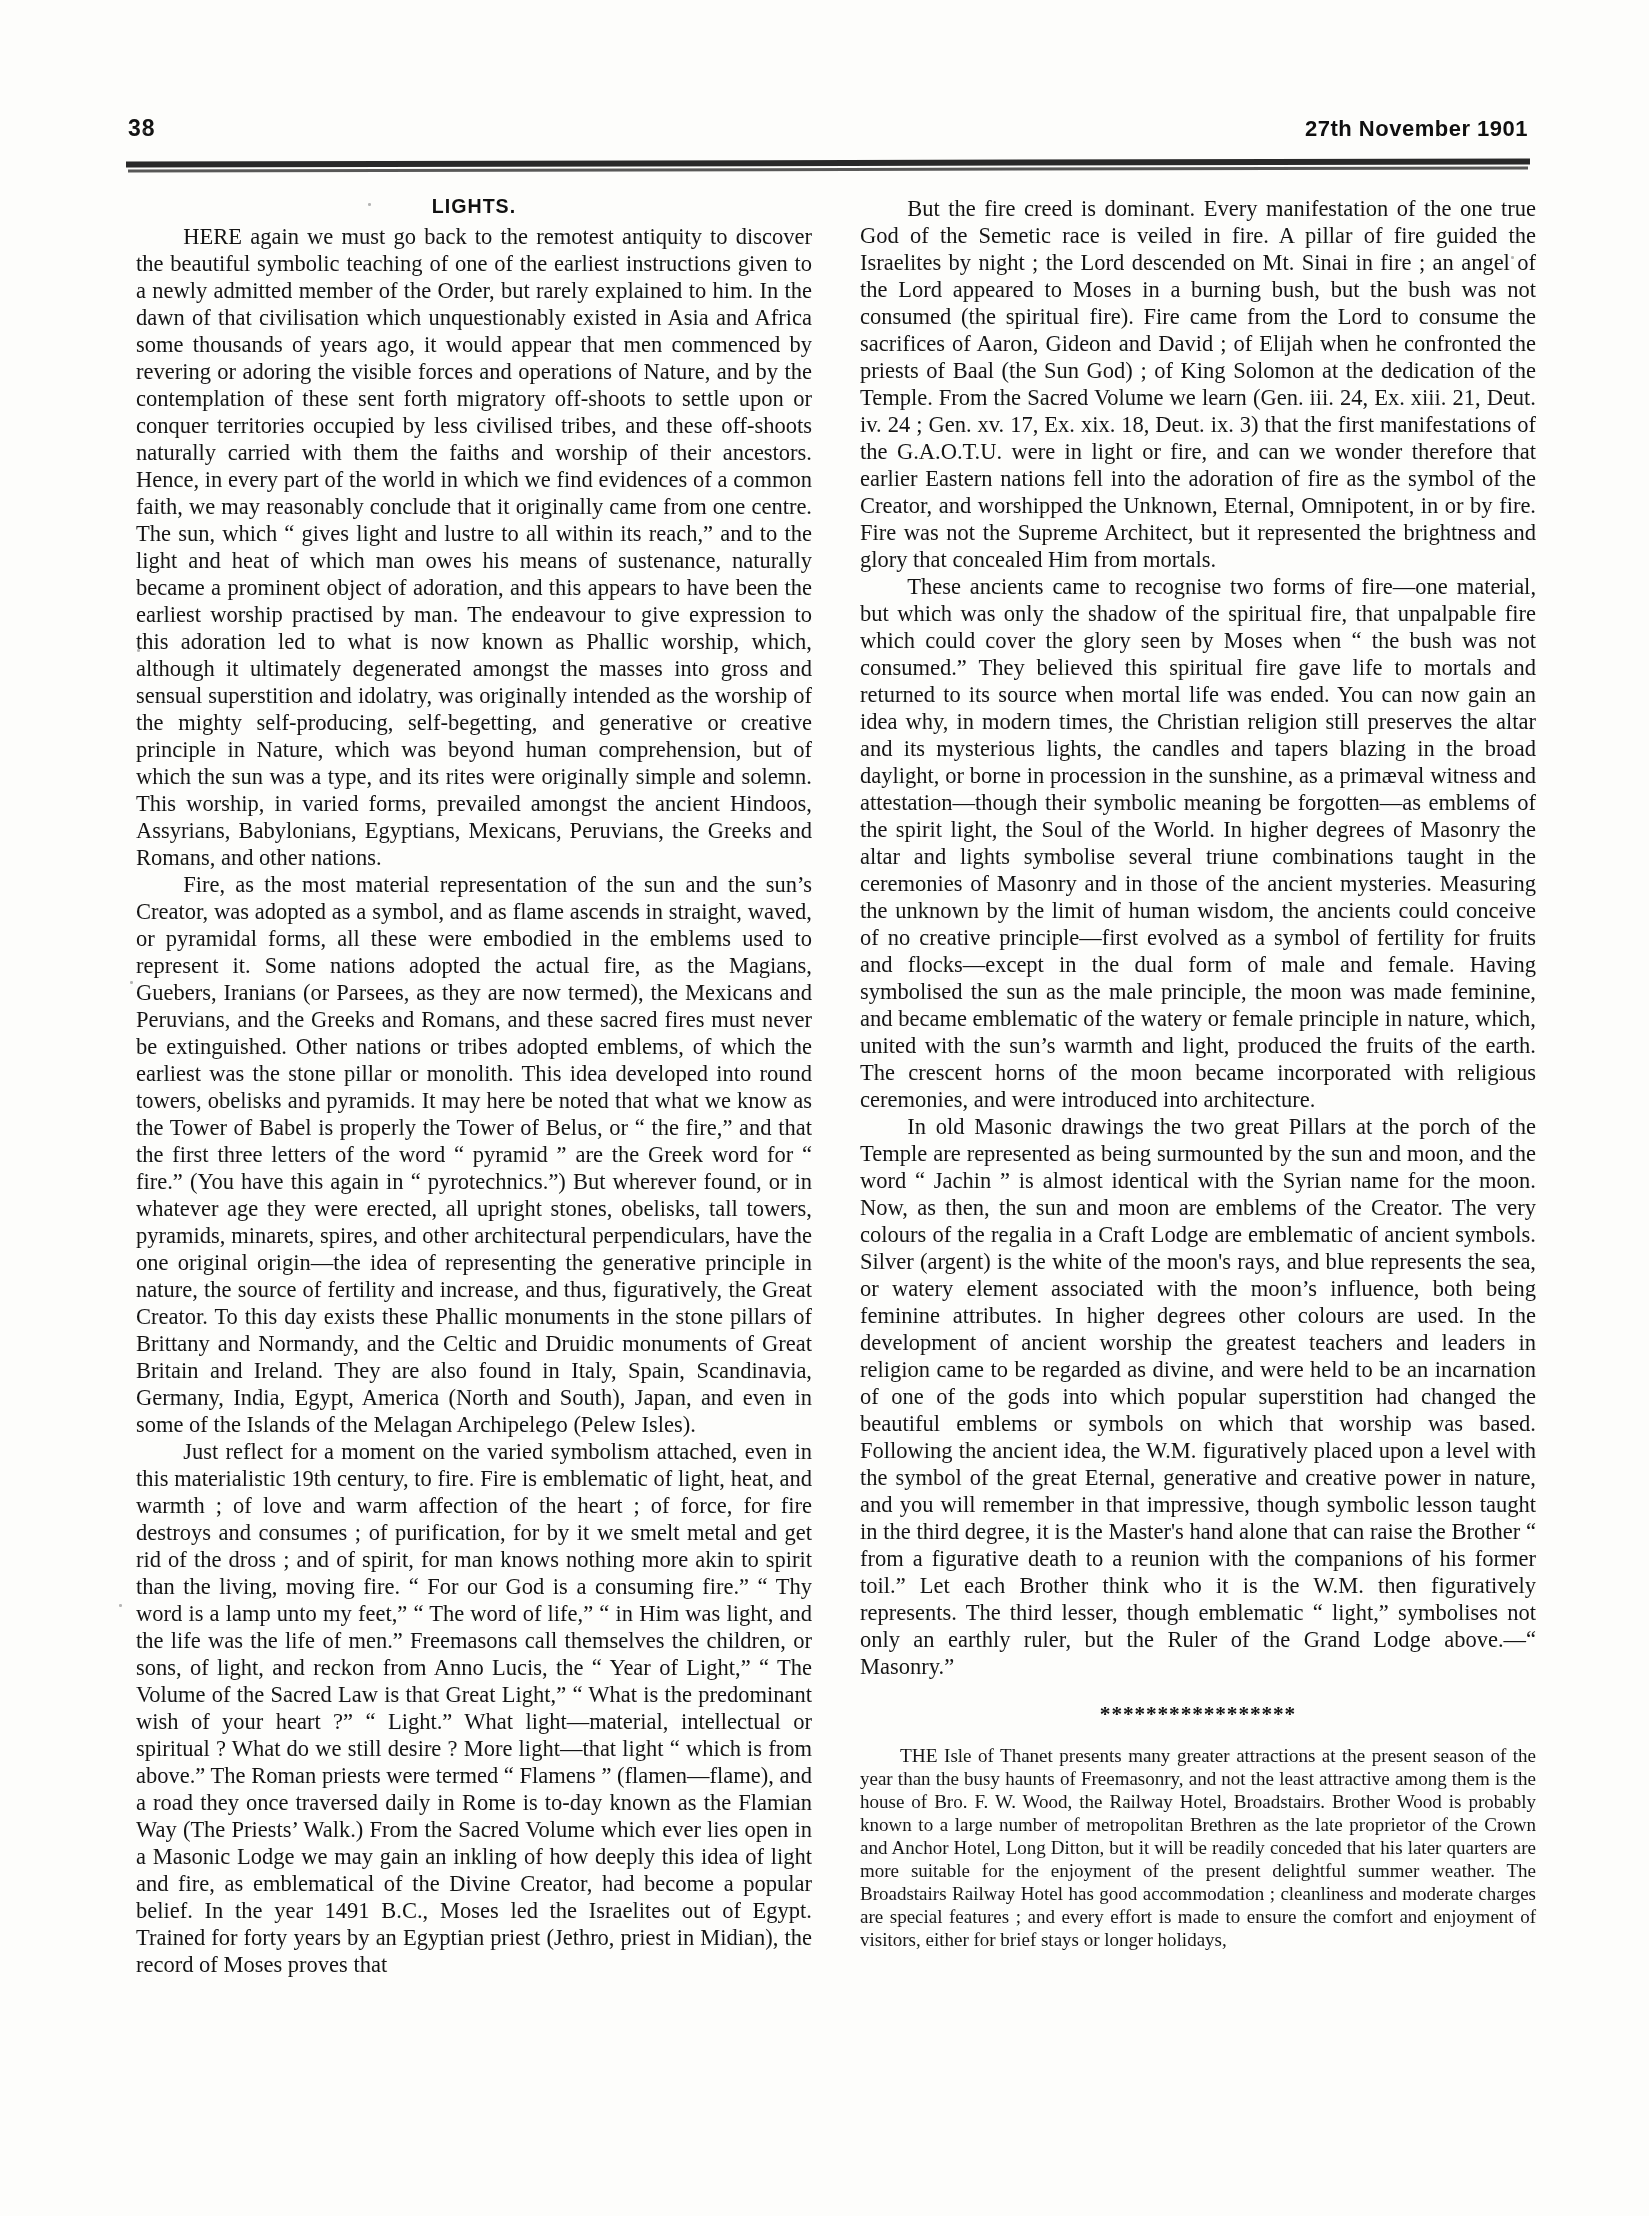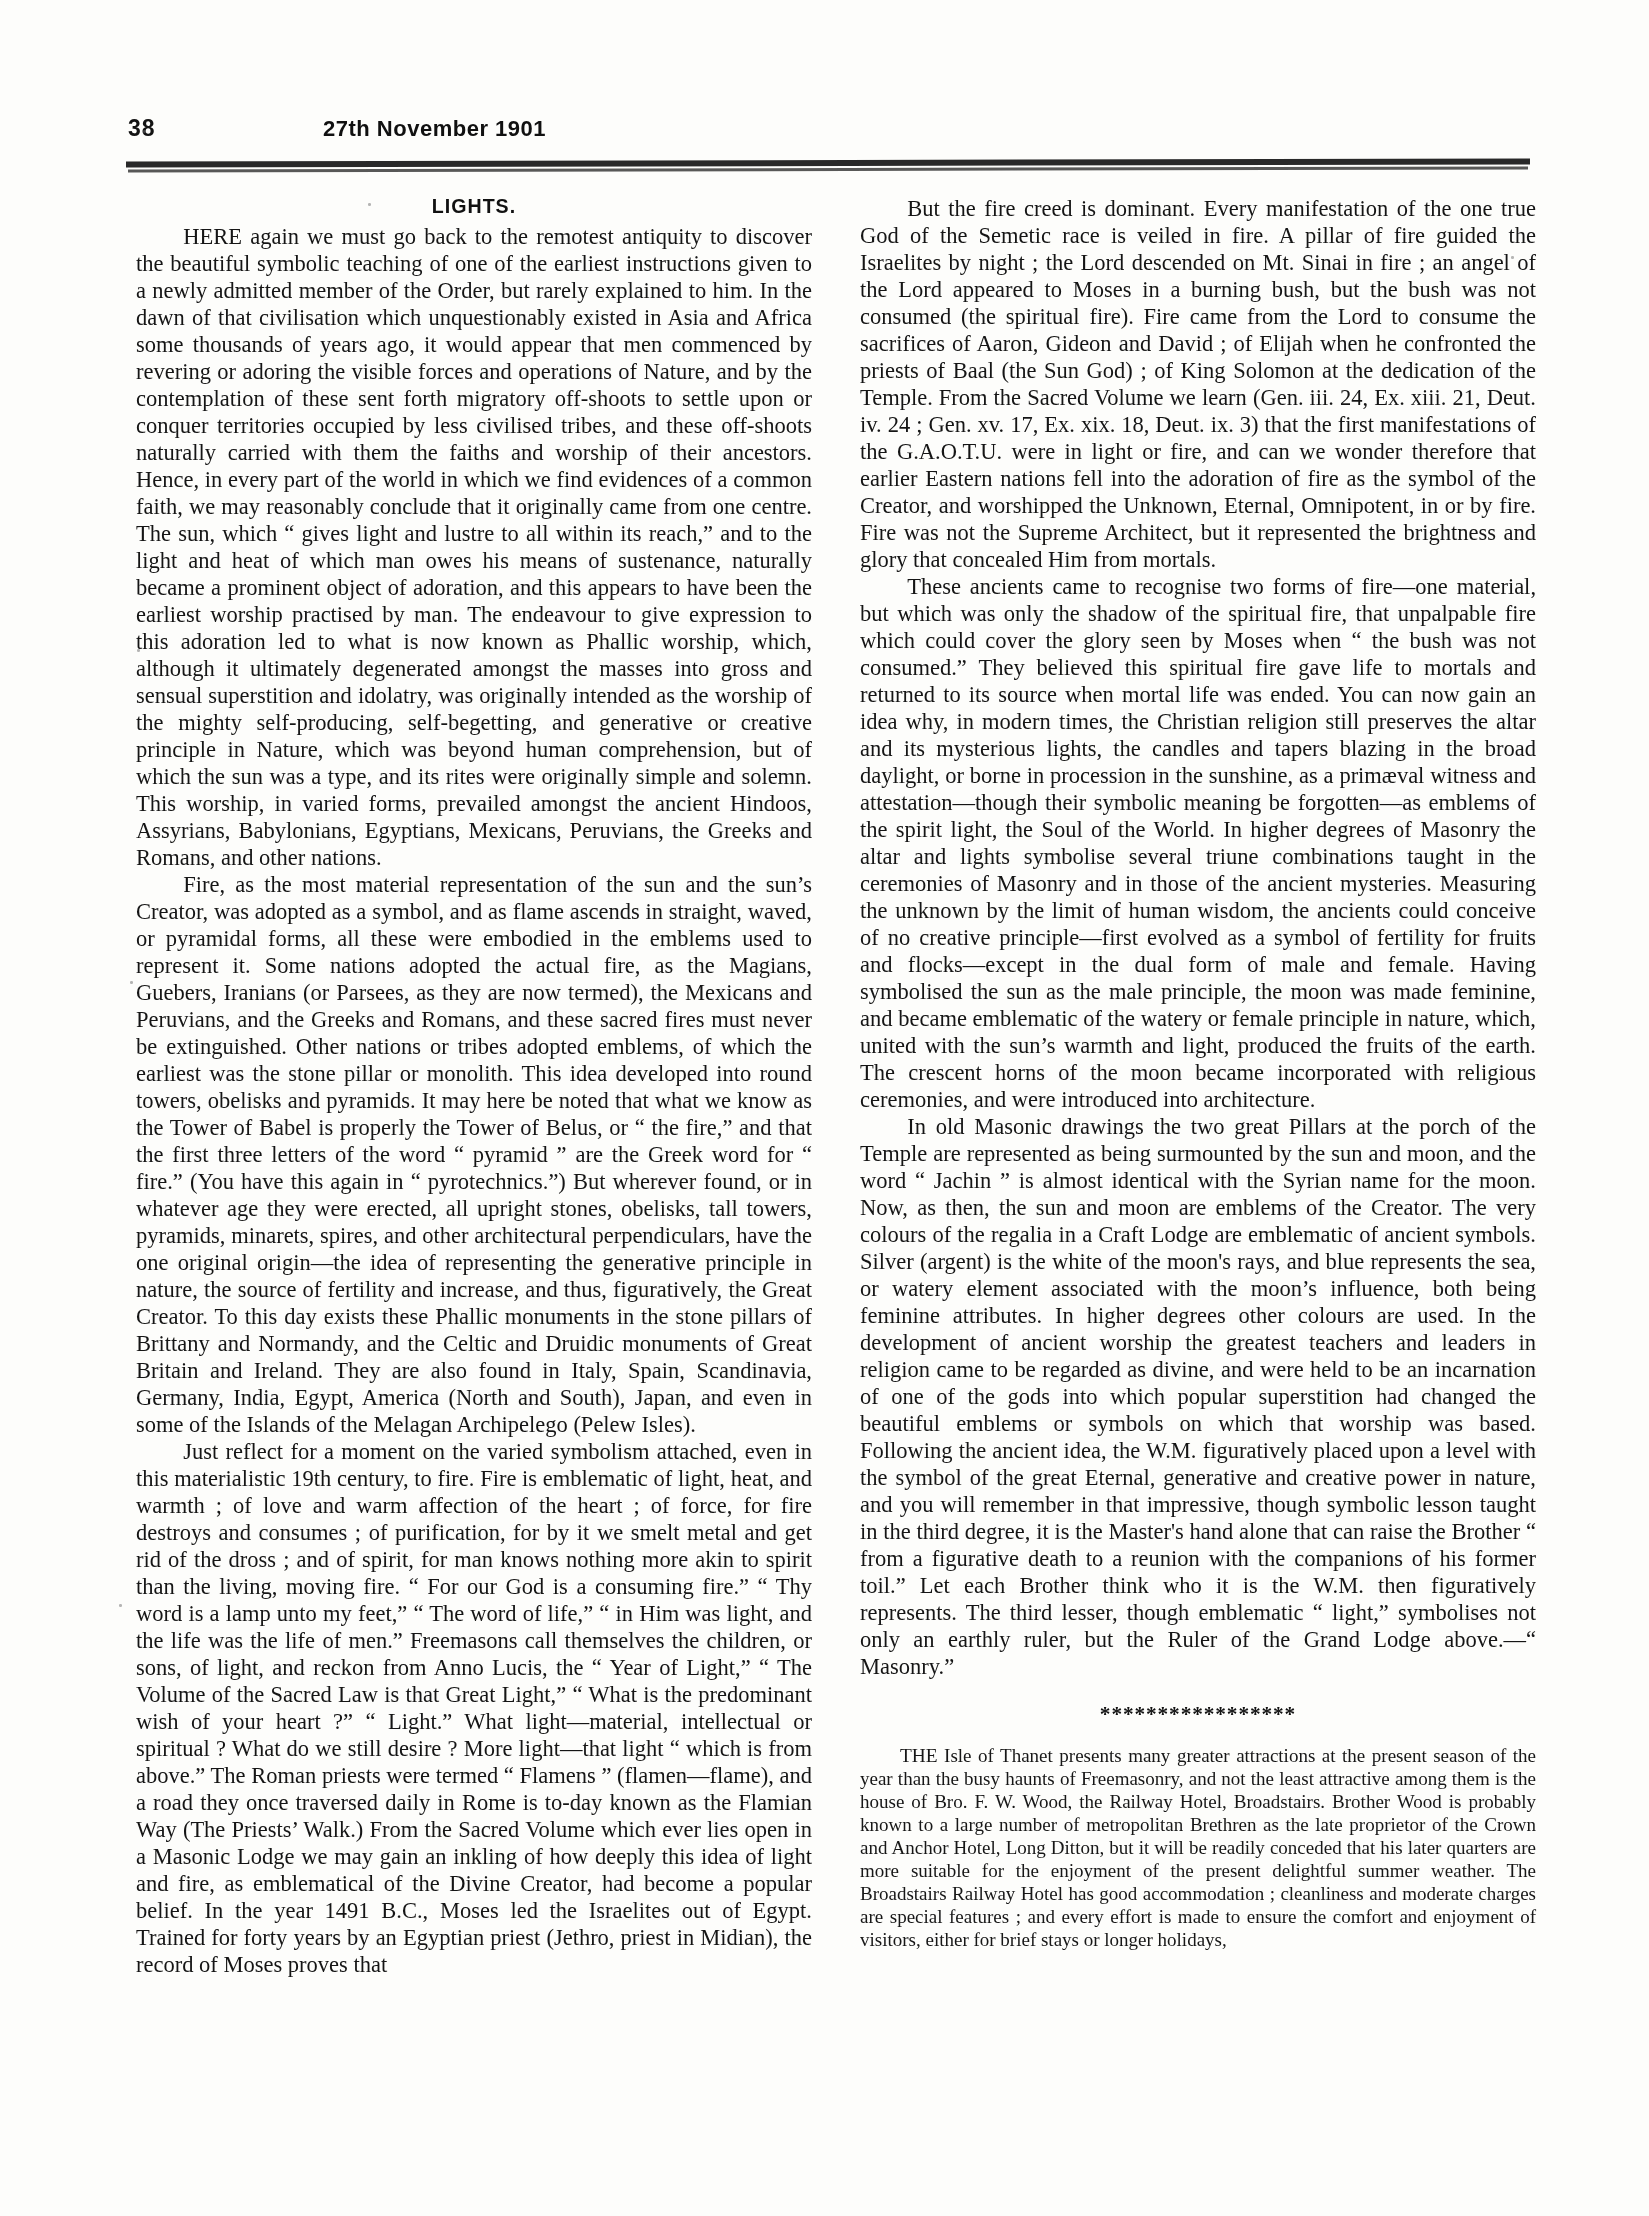--- a/index.html
+++ b/index.html
@@ -20,20 +20,22 @@
 
   
   .masthead {
     position: absolute;
     left: 128px;
     top: 115px;
     width: 1400px;
     height: 39px;
     display: flex;
     align-items: baseline;
+    justify-content: space-between;
+    gap: 36px;
   }
   .folio {
     font-family: "Liberation Sans", "DejaVu Sans", sans-serif;
     font-weight: bold;
     font-size: 23px;
     letter-spacing: 0.9px;
     color: #131313;
     width: 188px;
   }
   .masthead-title {

